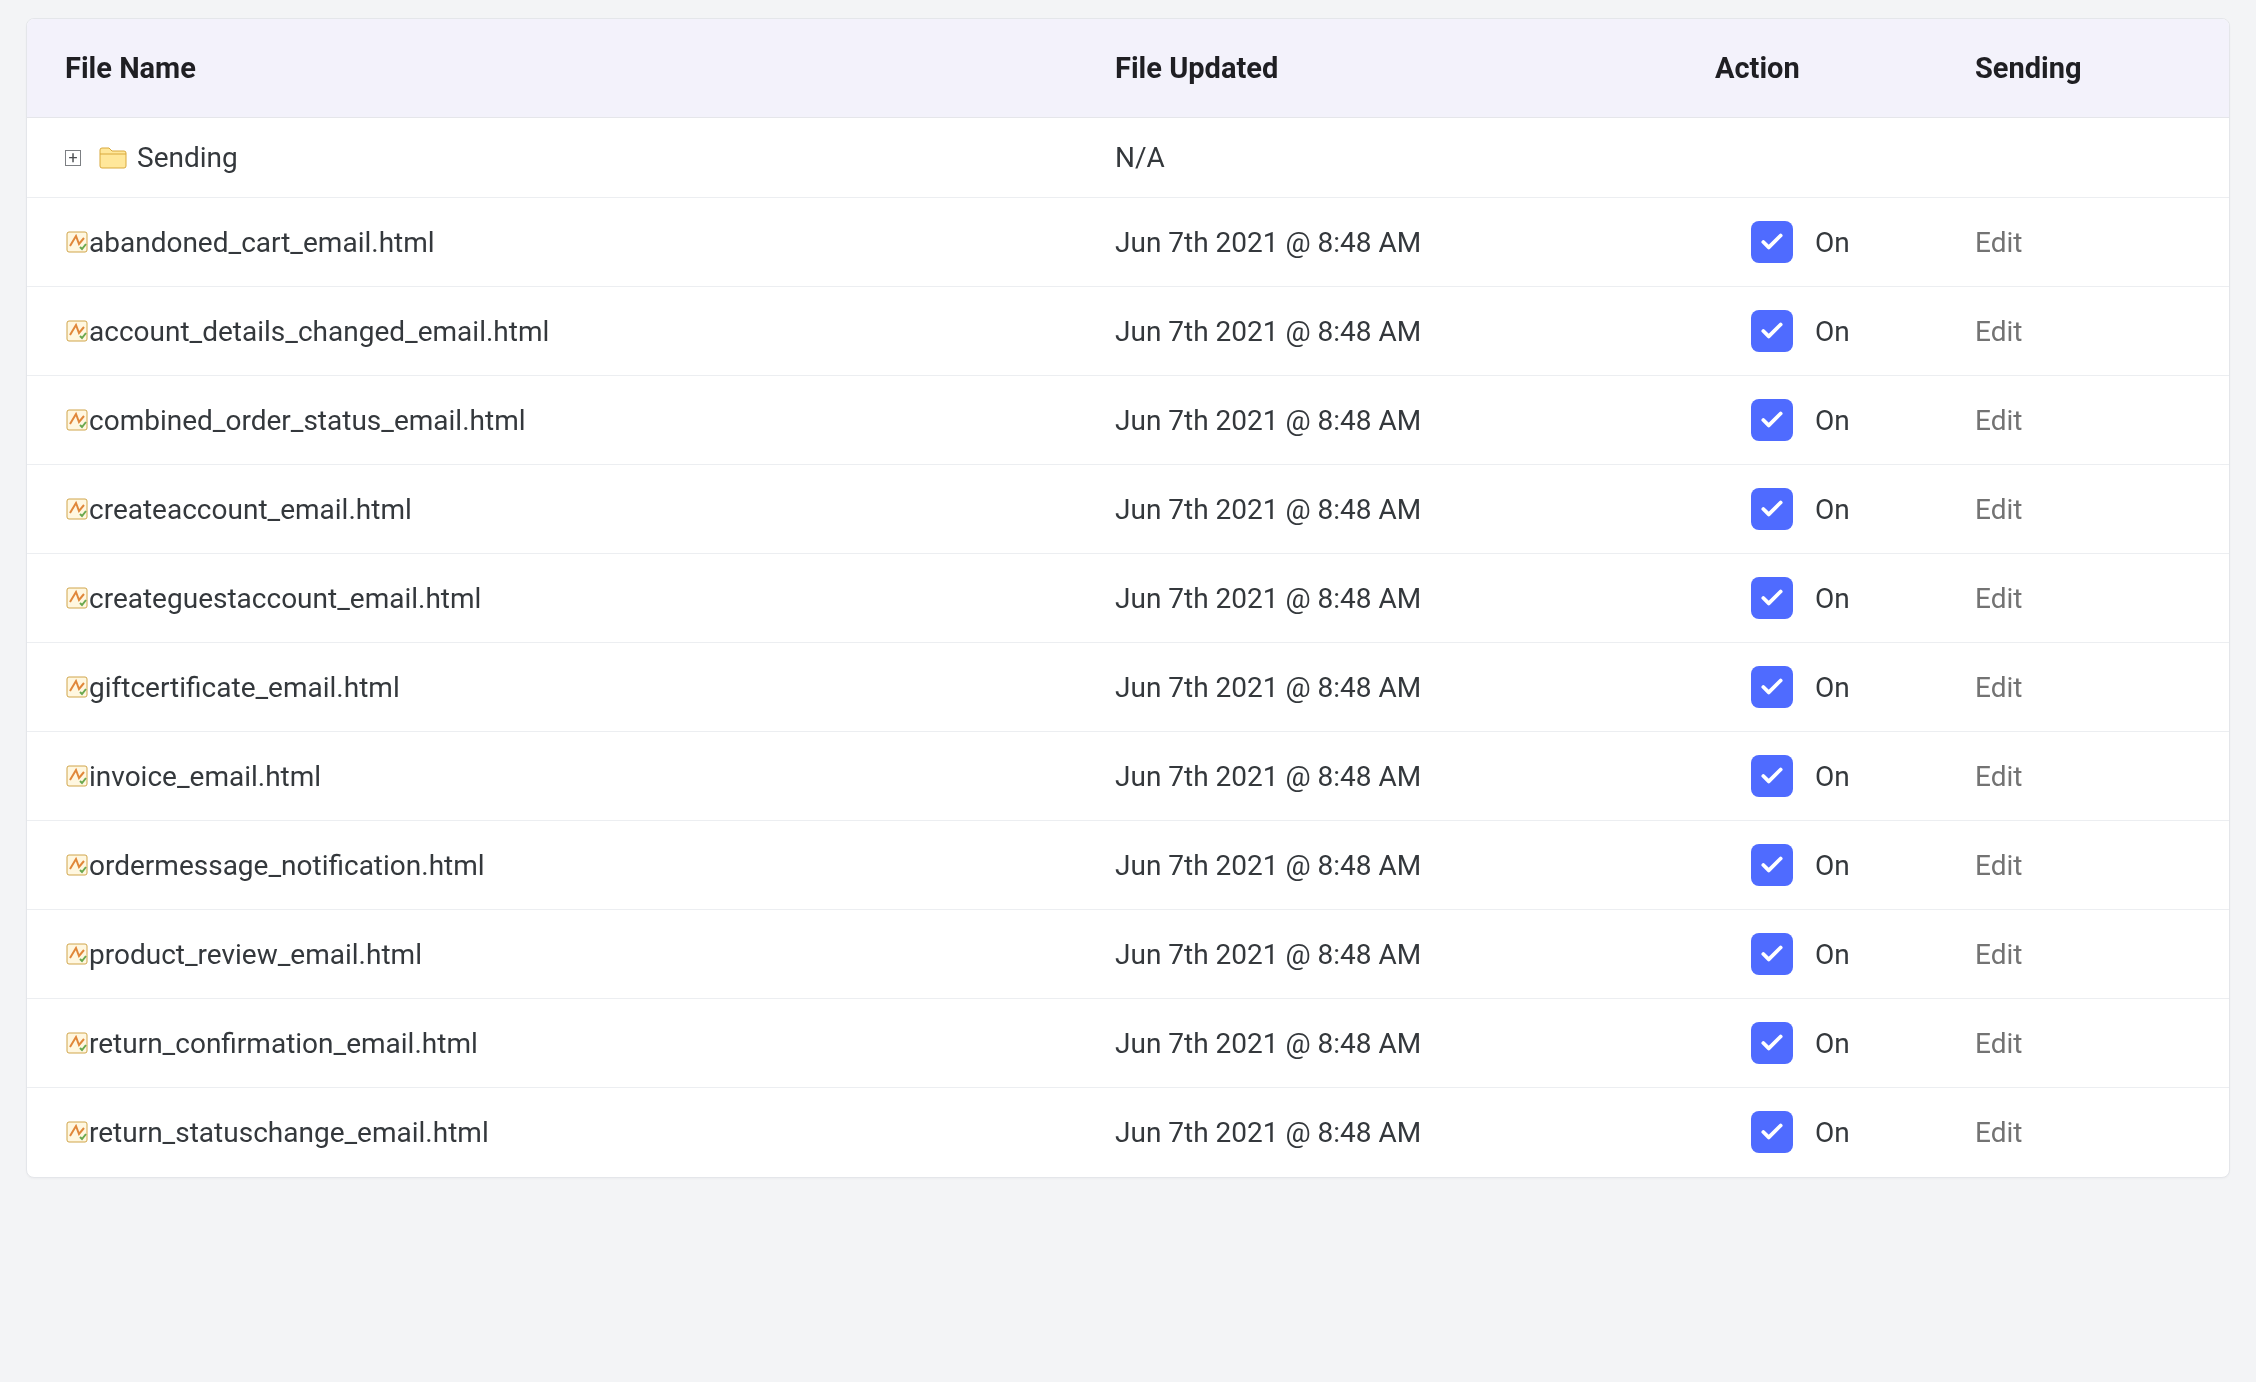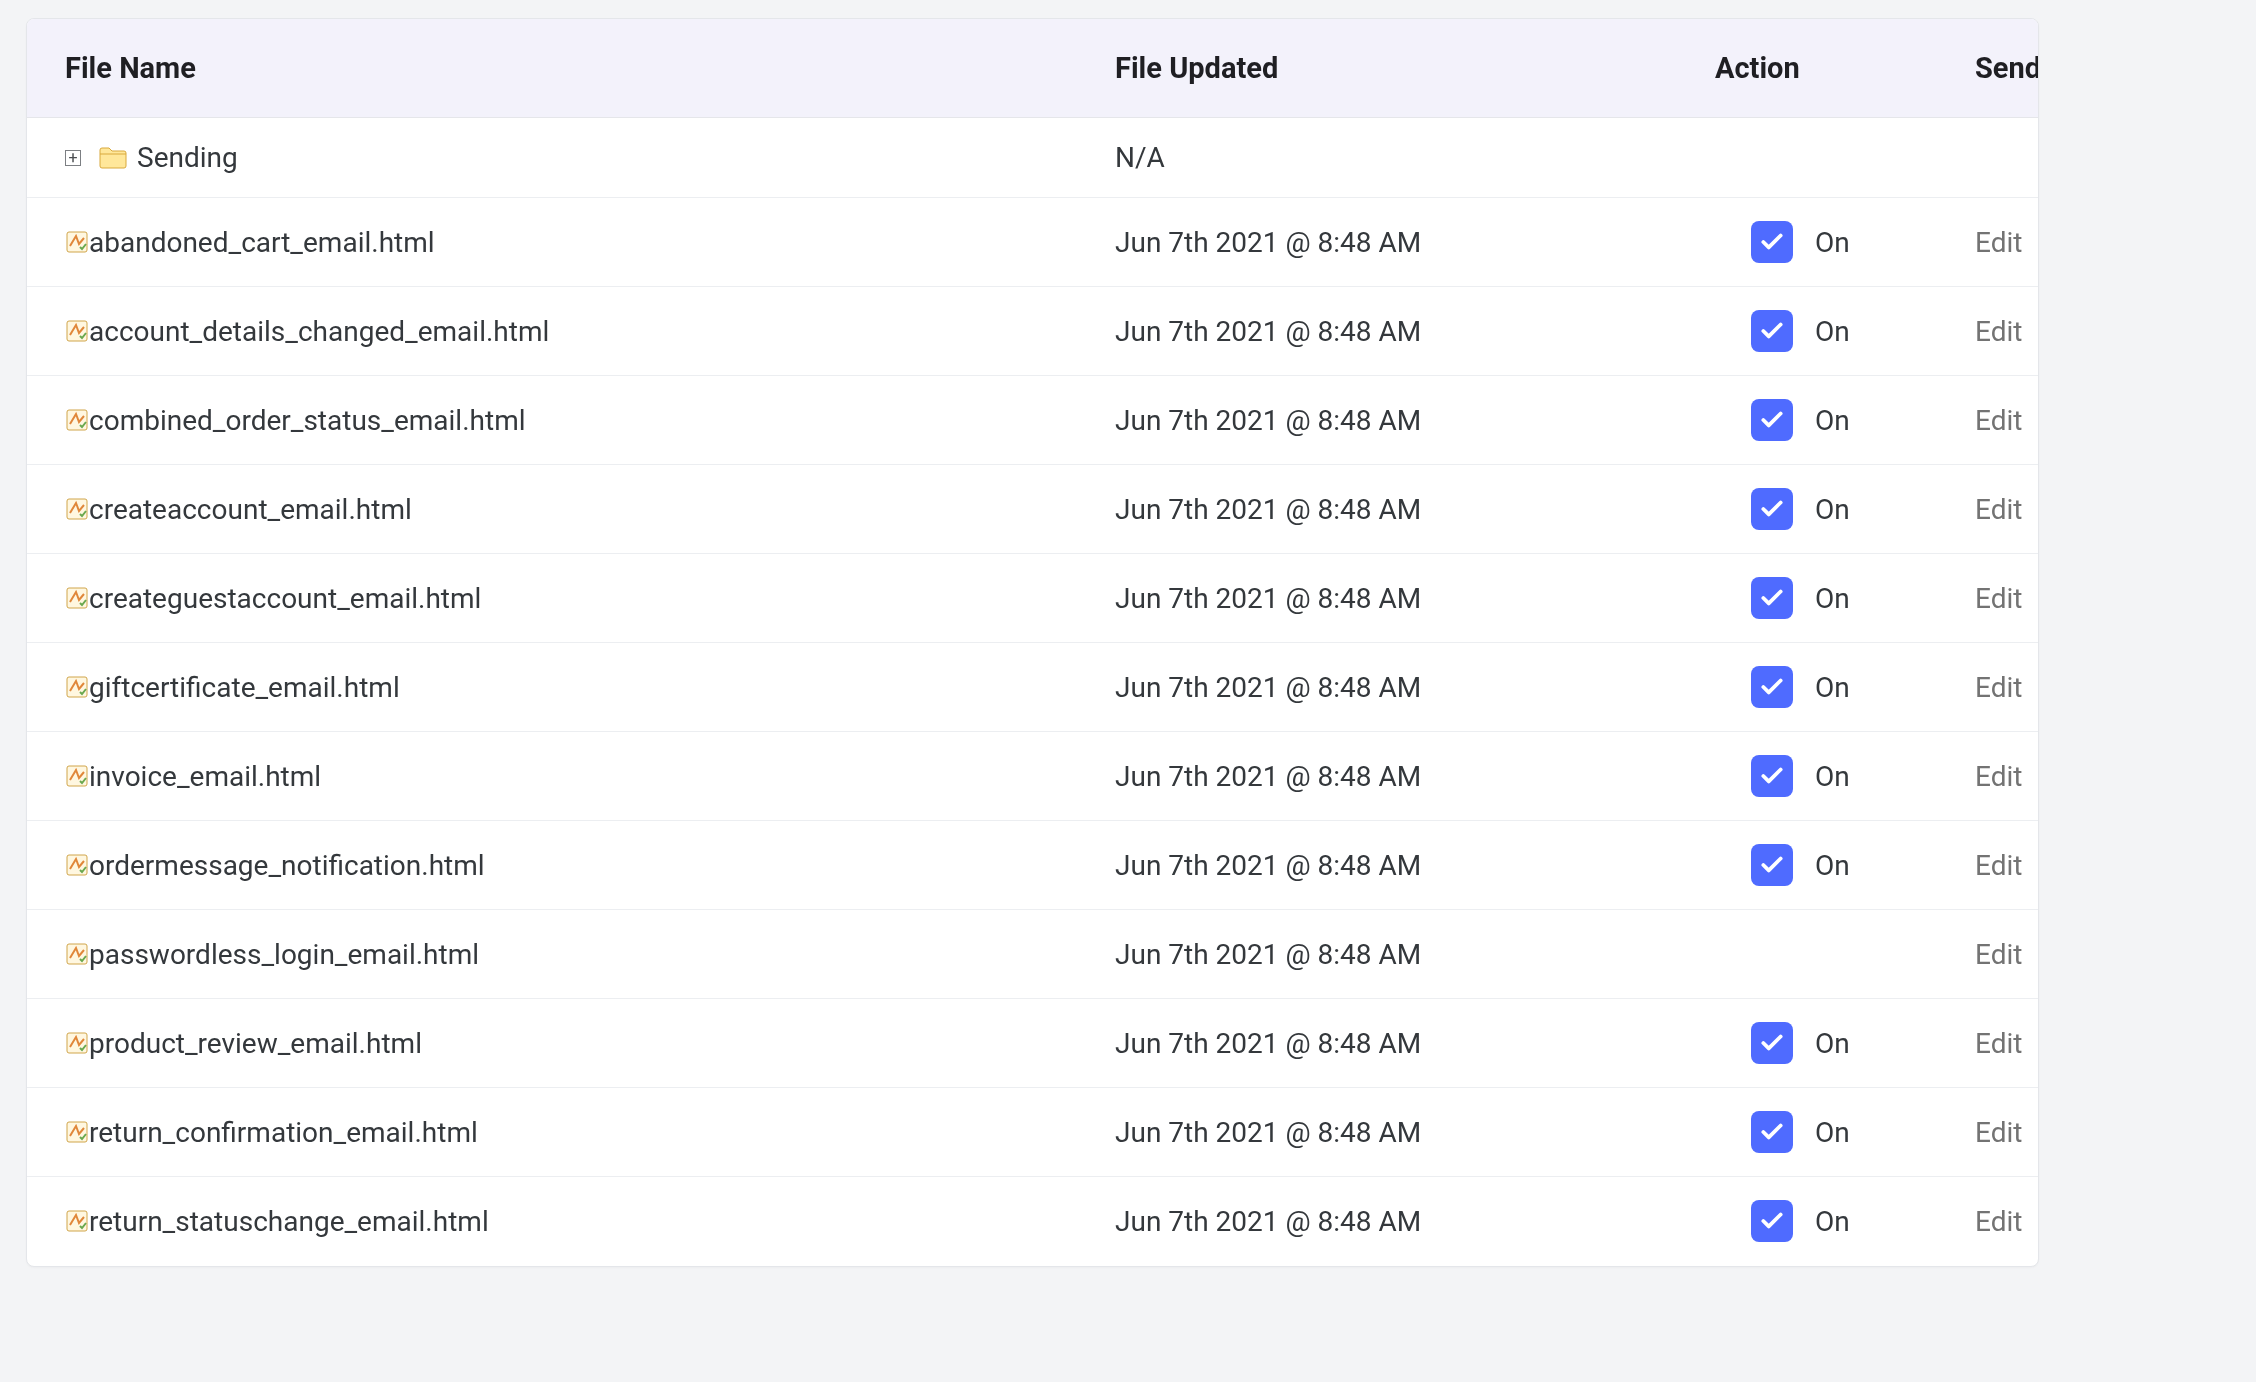--- a/index.html
+++ b/index.html
@@ -7,21 +7,21 @@
     width: 2256px;
     height: 1382px;
     background: #f3f4f6;
     font-family: -apple-system, BlinkMacSystemFont, "Segoe UI", Roboto, "Helvetica Neue", Arial, sans-serif;
     color: #2b2f33;
   }
   .panel {
     position: absolute;
     left: 26px;
     top: 18px;
-    width: 2013px;
+    width: 2204px;
     background: #ffffff;
     border: 1px solid #e4e6ea;
     border-radius: 8px;
     overflow: hidden;
     box-shadow: 0 1px 2px rgba(0,0,0,0.03);
   }
   table {
     width: 100%;
     border-collapse: collapse;
     table-layout: fixed;
@@ -315,35 +315,20 @@
           <td><a class="action-link">Edit</a></td>
         </tr>
         <tr>
           <td>
             <div class="fname-cell">
               <svg class="file-icon" viewBox="0 0 24 24">
                 <rect x="2" y="2" width="20" height="20" rx="2" fill="#fff7e0" stroke="#d0a54a" stroke-width="1"></rect>
                 <path d="M5 16 L11 6 L14 14 L19 8" fill="none" stroke="#e0873a" stroke-width="2"></path>
                 <path d="M15 17 l2 2 l4 -5" fill="none" stroke="#6aa84f" stroke-width="2"></path>
               </svg>
-              <span>passwordless_login_email.html</span>
-            </div>
-          </td>
-          <td><span>Jun 7th 2021 @ 8:48 AM</span></td>
-          <td></td>
-          <td><a class="action-link">Edit</a></td>
-        </tr>
-        <tr>
-          <td>
-            <div class="fname-cell">
-              <svg class="file-icon" viewBox="0 0 24 24">
-                <rect x="2" y="2" width="20" height="20" rx="2" fill="#fff7e0" stroke="#d0a54a" stroke-width="1"></rect>
-                <path d="M5 16 L11 6 L14 14 L19 8" fill="none" stroke="#e0873a" stroke-width="2"></path>
-                <path d="M15 17 l2 2 l4 -5" fill="none" stroke="#6aa84f" stroke-width="2"></path>
-              </svg>
               <span>product_review_email.html</span>
             </div>
           </td>
           <td><span>Jun 7th 2021 @ 8:48 AM</span></td>
           <td>
             <div class="send-cell">
               <span class="chk on">
                 <svg viewBox="0 0 24 24">
                   <path d="M4 12 l5 5 L20 6" fill="none" stroke="#ffffff" stroke-width="3.5" stroke-linecap="round" stroke-linejoin="round"></path>
                 </svg>

